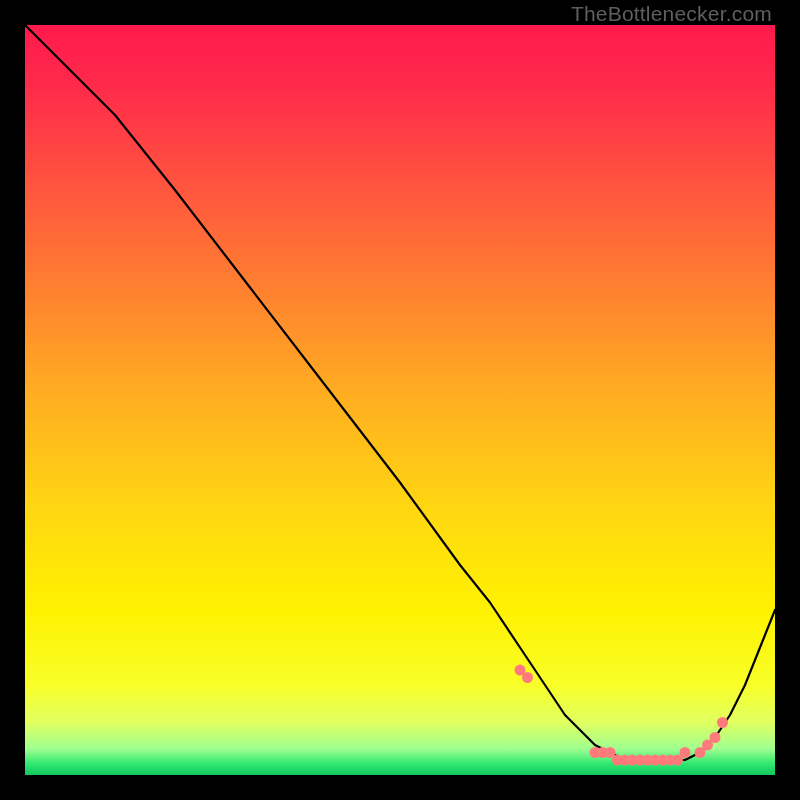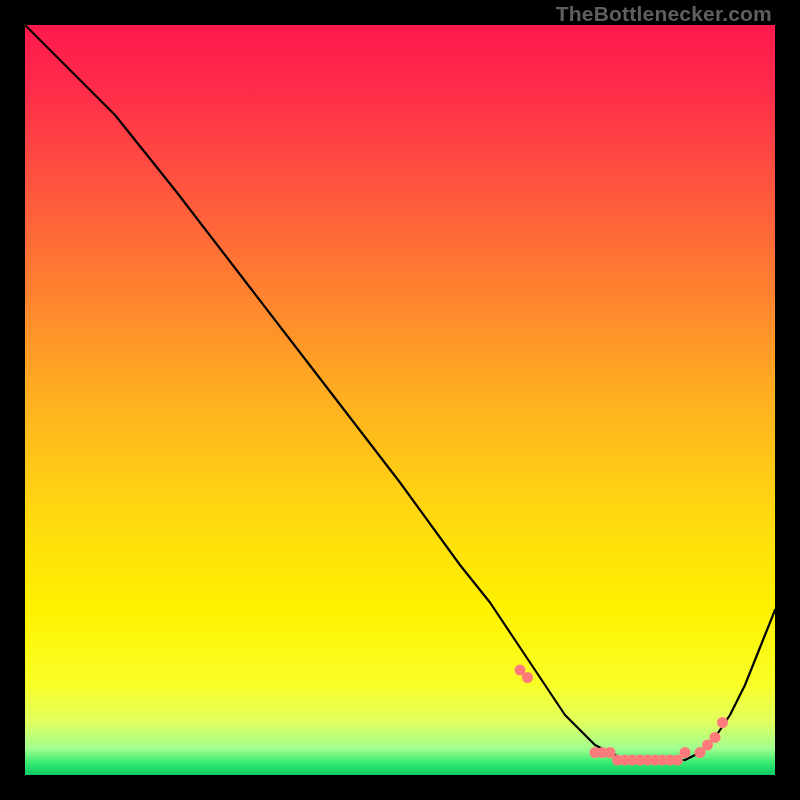--- a/index.html
+++ b/index.html
@@ -25,21 +25,21 @@
     top: 0;
     width: 750px;
     height: 750px;
   }
   .watermark {
     position: absolute;
     top: 2px;
     right: 28px;
     color: #5f5f5f;
     font-size: 21px;
-    font-weight: 700;
+    font-weight: 400;
     letter-spacing: 0.2px;
   }
 </style>
 </head>
 <body>
 
 <div class="frame">
   <svg class="plot" viewBox="0 0 750 750" preserveAspectRatio="none">
     <defs>
       <linearGradient id="bg-grad" x1="0" y1="0" x2="0" y2="1">

